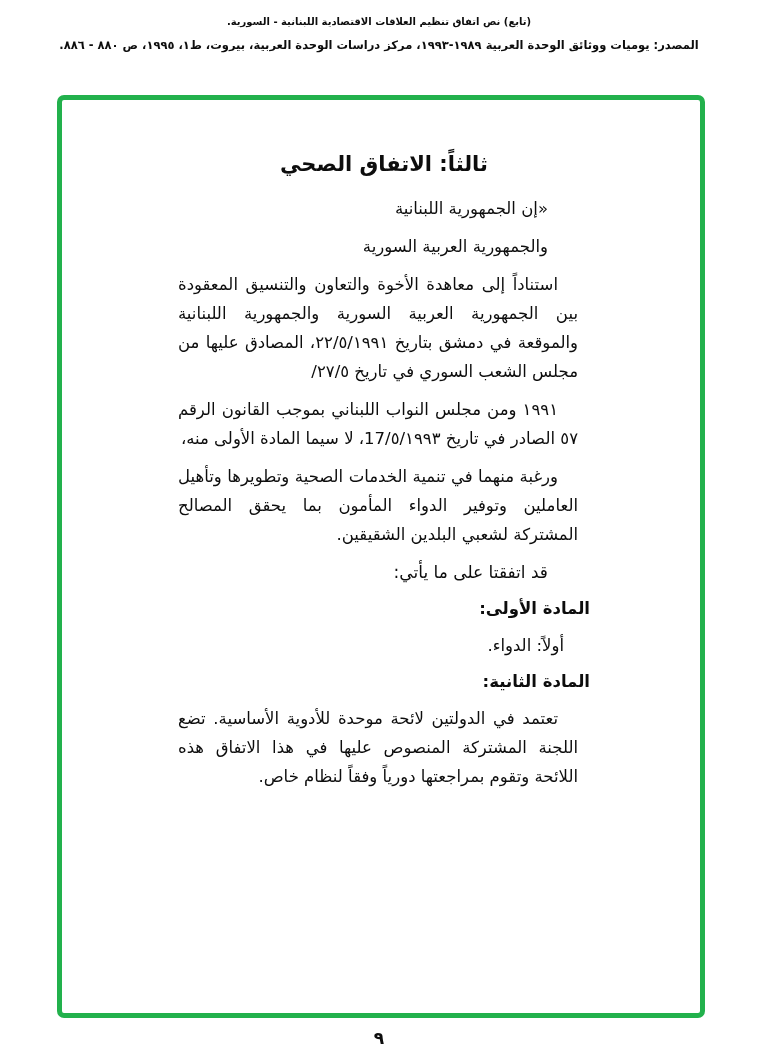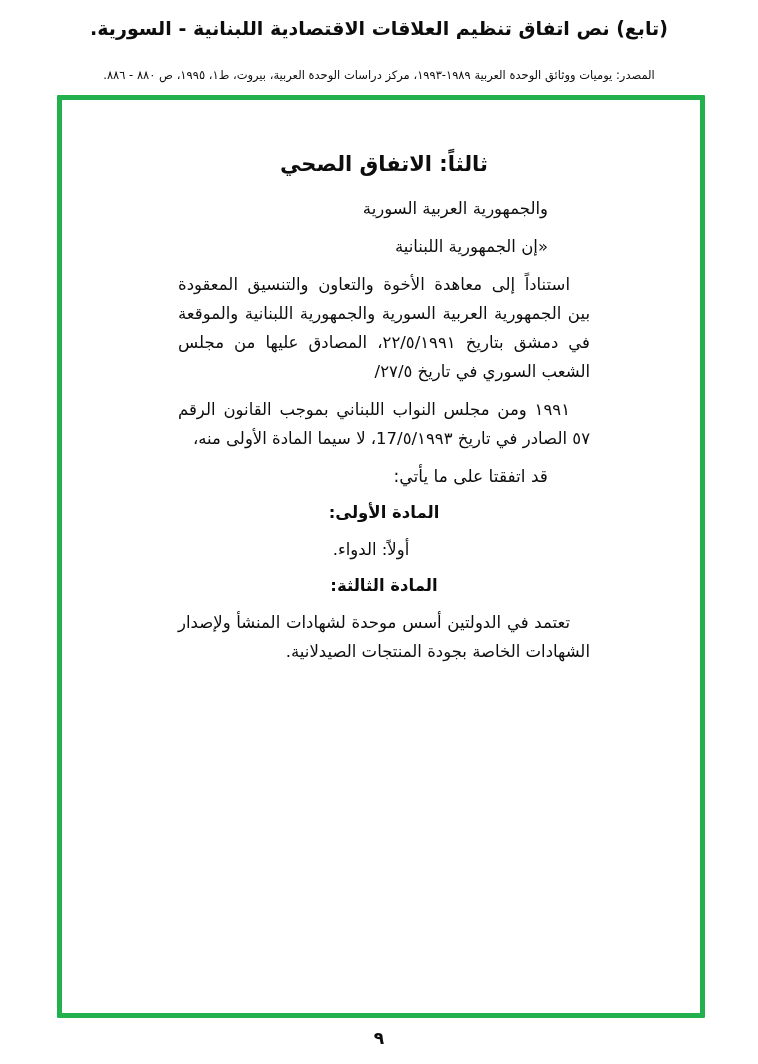--- a/index.html
+++ b/index.html
@@ -18,40 +18,40 @@
   }
   .page-header {
     position: absolute;
     top: 14px;
     left: 0;
     width: 758px;
     text-align: center;
     direction: rtl;
   }
   .header-title {
-    font-size: 19px;
+    font-size: 10px;
     font-weight: bold;
     line-height: 1.5;
     text-align: center;
   }
   .header-source {
     font-size: 11.5px;
-    font-weight: normal;
-    margin-top: 24px;
+    font-weight: bold;
+    margin-top: 8px;
     line-height: 1.4;
   }
   .content-frame {
     position: absolute;
     box-sizing: border-box;
     left: 57px;
     top: 95px;
     width: 648px;
     height: 923px;
     border: 5px solid #22b14c;
-    border-radius: 1px;
+    border-radius: 7px;
     background: #ffffff;
     overflow: hidden;
     padding: 42px 110px 0 116px;
     direction: rtl;
   }
   .section-title {
     text-align: center;
     font-size: 21px;
     font-weight: bold;
     margin: 10px 0 18px 0;
@@ -62,38 +62,38 @@
     font-size: 16.5px;
     line-height: 29px;
     margin-bottom: 9px;
   }
   .body-par {
     direction: rtl;
     text-align: justify;
     text-indent: 20px;
     font-size: 16.5px;
     line-height: 29px;
-    margin: 0 0 9px 0;
+    margin: 0 12px 9px 0;
   }
   .agreement-lead {
     text-align: right;
     padding-right: 42px;
     font-size: 17px;
     line-height: 29px;
     margin: 2px 0 8px 0;
   }
   .article-heading {
-    text-align: center;
+    text-align: right;
     font-weight: bold;
     font-size: 16.5px;
     line-height: 28px;
     margin: 6px 0 8px 0;
   }
   .article-subitem {
-    text-align: center;
+    text-align: right;
     padding-right: 26px;
     font-size: 16.5px;
     line-height: 29px;
     margin: 0 0 8px 0;
   }
   .page-number {
     position: absolute;
     top: 1028px;
     left: 0;
     width: 758px;
@@ -109,36 +109,37 @@
 
   <div class="page-header">
     <div class="header-title">(تابع) نص اتفاق تنظيم العلاقات الاقتصادية اللبنانية - السورية.</div>
     <div class="header-source">المصدر: يوميات ووثائق الوحدة العربية ١٩٨٩-١٩٩٣، مركز دراسات الوحدة العربية، بيروت، ط١، ١٩٩٥، ص ٨٨٠ - ٨٨٦.</div>
   </div>
 
   <div class="content-frame">
 
     <div class="section-title">ثالثاً: الاتفاق الصحي</div>
 
+    <div class="party-line">«إن الجمهورية اللبنانية</div>
     <div class="party-line">والجمهورية العربية السورية</div>
-    <div class="party-line">«إن الجمهورية اللبنانية</div>
 
     <p class="body-par">استناداً إلى معاهدة الأخوة والتعاون والتنسيق المعقودة بين الجمهورية العربية السورية والجمهورية اللبنانية والموقعة في دمشق بتاريخ ٢٢/٥/١٩٩١، المصادق عليها من مجلس الشعب السوري في تاريخ ٢٧/٥/</p>
     <p class="body-par">١٩٩١ ومن مجلس النواب اللبناني بموجب القانون الرقم ٥٧ الصادر في تاريخ 17/٥/١٩٩٣، لا سيما المادة الأولى منه،</p>
+    <p class="body-par">ورغبة منهما في تنمية الخدمات الصحية وتطويرها وتأهيل العاملين وتوفير الدواء المأمون بما يحقق المصالح المشتركة لشعبي البلدين الشقيقين.</p>
 
     <div class="agreement-lead">قد اتفقتا على ما يأتي:</div>
 
     <div>
       <div class="article-heading">المادة الأولى:</div>
       <div class="article-subitem">أولاً: الدواء.</div>
     </div>
 
+    <div>
+      <div class="article-heading">المادة الثانية:</div>
+      <p class="body-par">تعتمد في الدولتين لائحة موحدة للأدوية الأساسية. تضع اللجنة المشتركة المنصوص عليها في هذا الاتفاق هذه اللائحة وتقوم بمراجعتها دورياً وفقاً لنظام خاص.</p>
+    </div>
 
-    <div>
-      <div class="article-heading">المادة الثالثة:</div>
-      <p class="body-par">تعتمد في الدولتين أسس موحدة لشهادات المنشأ ولإصدار الشهادات الخاصة بجودة المنتجات الصيدلانية.</p>
-    </div>
 
   </div>
 
   <div class="page-number">٩</div>
 
 </div>
 
 </body></html>

